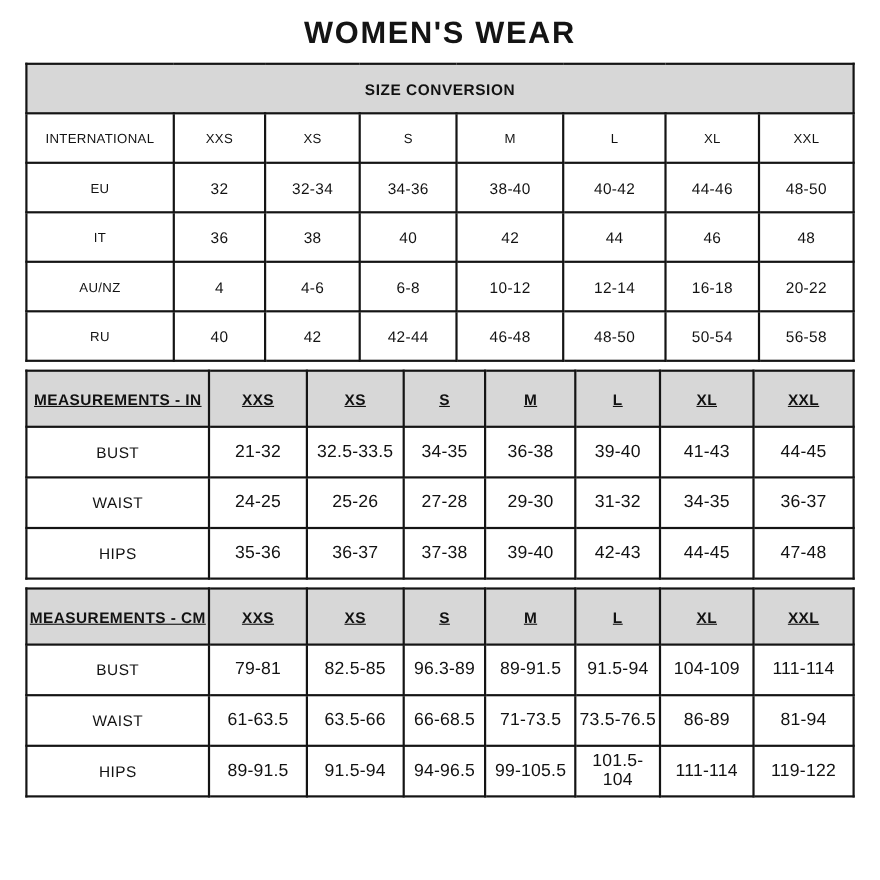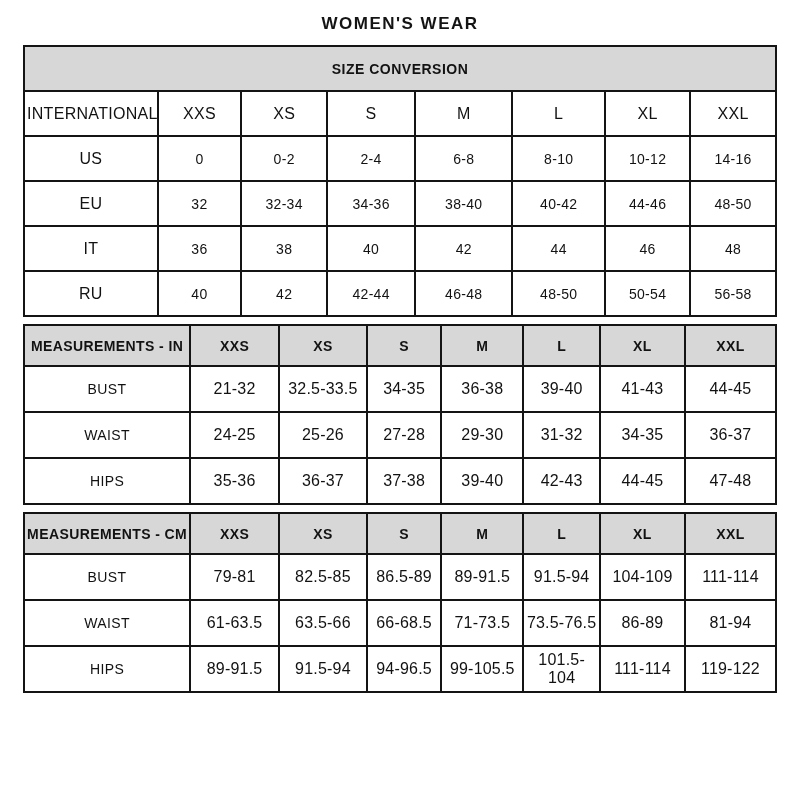--- a/index.html
+++ b/index.html
@@ -6,21 +6,21 @@
   html, body { margin: 0; padding: 0; background: #ffffff; }
   body {
     width: 800px; height: 800px;
     font-family: "Liberation Sans", sans-serif;
     color: #121212;
   }
   .page { padding: 6px 23px 0 23px; }
 
   .page-title {
     text-align: center;
-    font-size: 17px;
+    font-size: 28px;
     font-weight: 700;
     letter-spacing: 1.5px;
     margin: 8px 0 11px 0;
     color: #141414;
   }
 
   table {
     width: 100%;
     border-collapse: collapse;
     table-layout: fixed;
@@ -28,25 +28,25 @@
   table { border: 2px solid #141414; }
   td, th { border: 2px solid #141414; text-align: center; vertical-align: middle; padding: 0 2px; }
 
   .gray { background: #d7d7d7; }
 
   
   .t1 { margin-bottom: 7px; }
   .t1 tr { height: 45px; }
   .t1 .span-header { font-size: 14px; font-weight: 700; letter-spacing: .5px; }
   .t1 td { font-size: 14px; letter-spacing: .3px; }
-  .t1 .collabel, .t1 .rowlabel { font-size: 16px; }
+  .t1 .collabel, .t1 .rowlabel { font-size: 12px; }
 
   
   .tm { margin-bottom: 7px; }
-  .tm thead tr { height: 41px; }
+  .tm thead tr { height: 51px; text-decoration: underline; }
   .tm tbody tr { height: 46px; }
   .tm th { font-size: 14px; font-weight: 700; letter-spacing: .4px; }
   .tm .rowlabel { font-size: 14px; letter-spacing: .4px; }
   .tm .val { font-size: 16px; letter-spacing: .2px; }
 </style>
 </head>
 <body>
 
 <div class="page">
 
@@ -73,50 +73,50 @@
         <td class="collabel">XS</td>
         <td class="collabel">S</td>
         <td class="collabel">M</td>
         <td class="collabel">L</td>
         <td class="collabel">XL</td>
         <td class="collabel">XXL</td>
       </tr>
     </thead>
     <tbody>
         <tr>
-          <td class="rowlabel">US</td>
-          <td class="val">0</td>
-          <td class="val">0-2</td>
-          <td class="val">2-4</td>
-          <td class="val">6-8</td>
-          <td class="val">8-10</td>
-          <td class="val">10-12</td>
-          <td class="val">14-16</td>
-        </tr>
-        <tr>
           <td class="rowlabel">EU</td>
           <td class="val">32</td>
           <td class="val">32-34</td>
           <td class="val">34-36</td>
           <td class="val">38-40</td>
           <td class="val">40-42</td>
           <td class="val">44-46</td>
           <td class="val">48-50</td>
         </tr>
         <tr>
           <td class="rowlabel">IT</td>
           <td class="val">36</td>
           <td class="val">38</td>
           <td class="val">40</td>
           <td class="val">42</td>
           <td class="val">44</td>
           <td class="val">46</td>
           <td class="val">48</td>
         </tr>
         <tr>
+          <td class="rowlabel">AU/NZ</td>
+          <td class="val">4</td>
+          <td class="val">4-6</td>
+          <td class="val">6-8</td>
+          <td class="val">10-12</td>
+          <td class="val">12-14</td>
+          <td class="val">16-18</td>
+          <td class="val">20-22</td>
+        </tr>
+        <tr>
           <td class="rowlabel">RU</td>
           <td class="val">40</td>
           <td class="val">42</td>
           <td class="val">42-44</td>
           <td class="val">46-48</td>
           <td class="val">48-50</td>
           <td class="val">50-54</td>
           <td class="val">56-58</td>
         </tr>
       </tbody>
@@ -200,21 +200,21 @@
         <th class="gray">L</th>
         <th class="gray">XL</th>
         <th class="gray">XXL</th>
       </tr>
     </thead>
     <tbody>
         <tr>
           <td class="rowlabel">BUST</td>
           <td class="val">79-81</td>
           <td class="val">82.5-85</td>
-          <td class="val">86.5-89</td>
+          <td class="val">96.3-89</td>
           <td class="val">89-91.5</td>
           <td class="val">91.5-94</td>
           <td class="val">104-109</td>
           <td class="val">111-114</td>
         </tr>
         <tr>
           <td class="rowlabel">WAIST</td>
           <td class="val">61-63.5</td>
           <td class="val">63.5-66</td>
           <td class="val">66-68.5</td>

